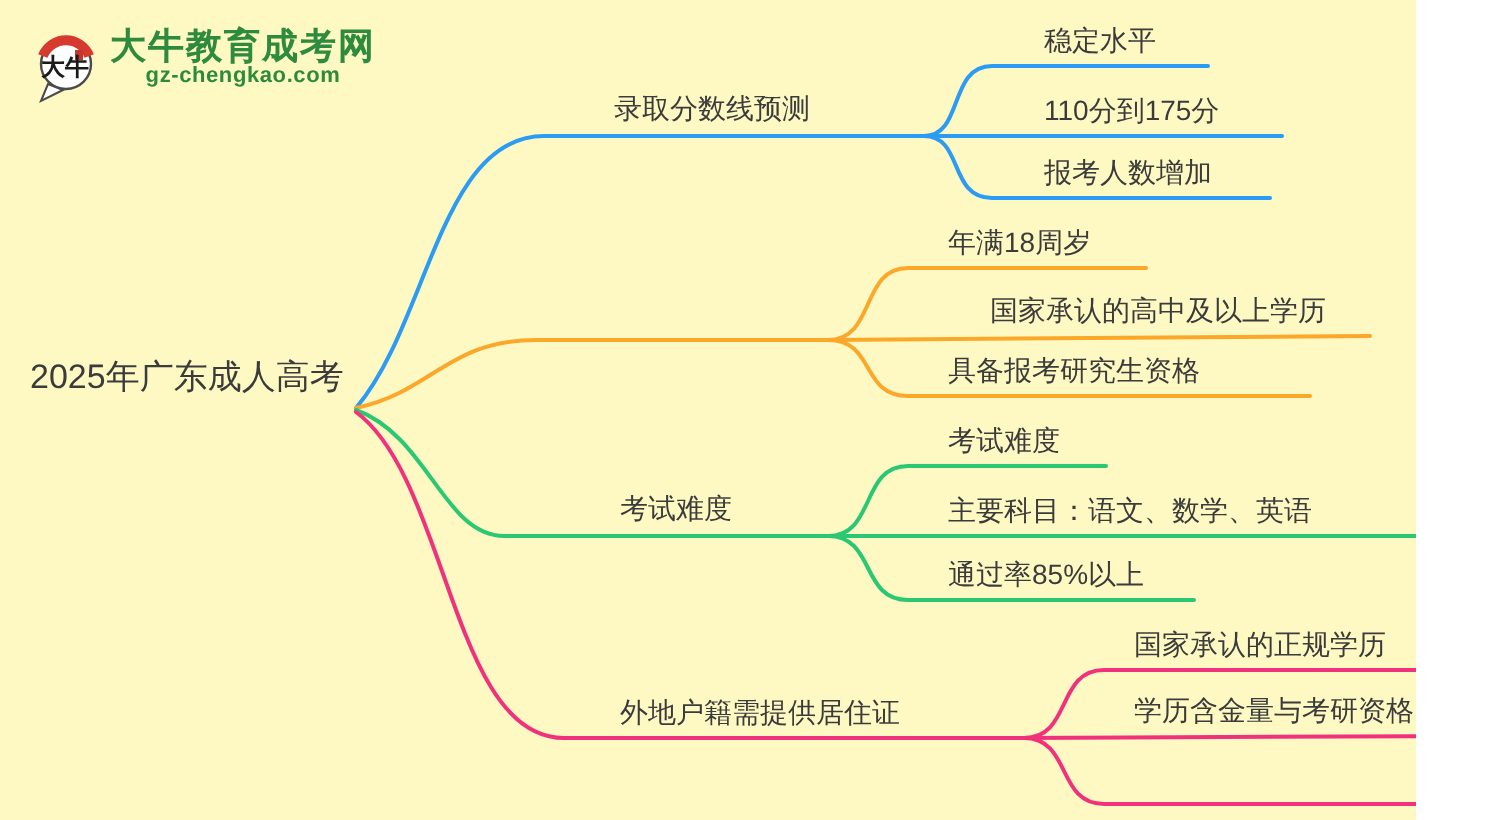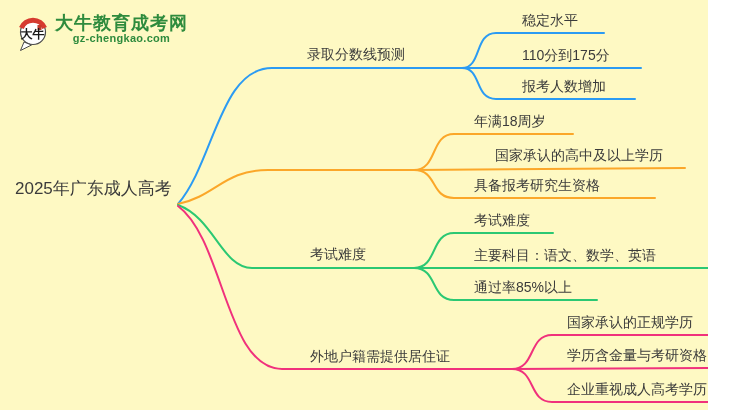--- a/index.html
+++ b/index.html
@@ -77,15 +77,14 @@
   <div class="label" style="left:474px;top:175px;">具备报考研究生资格</div>
 
   <div class="label" style="left:310px;top:244px;">考试难度</div>
   <div class="label" style="left:474px;top:210px;">考试难度</div>
   <div class="label" style="left:474px;top:245px;">主要科目：语文、数学、英语</div>
   <div class="label" style="left:474px;top:277px;">通过率85%以上</div>
 
   <div class="label" style="left:310px;top:346px;">外地户籍需提供居住证</div>
   <div class="label" style="left:567px;top:312px;">国家承认的正规学历</div>
   <div class="label" style="left:567px;top:345px;">学历含金量与考研资格</div>
-  <div class="label" style="left:567px;top:379px;">企业重视成人高考学历</div>
 
 </div>
 
 </body></html>

